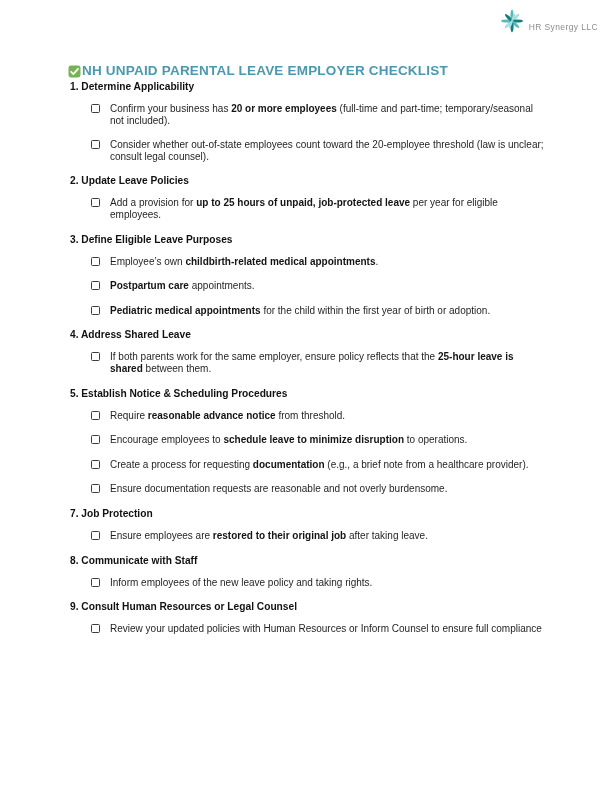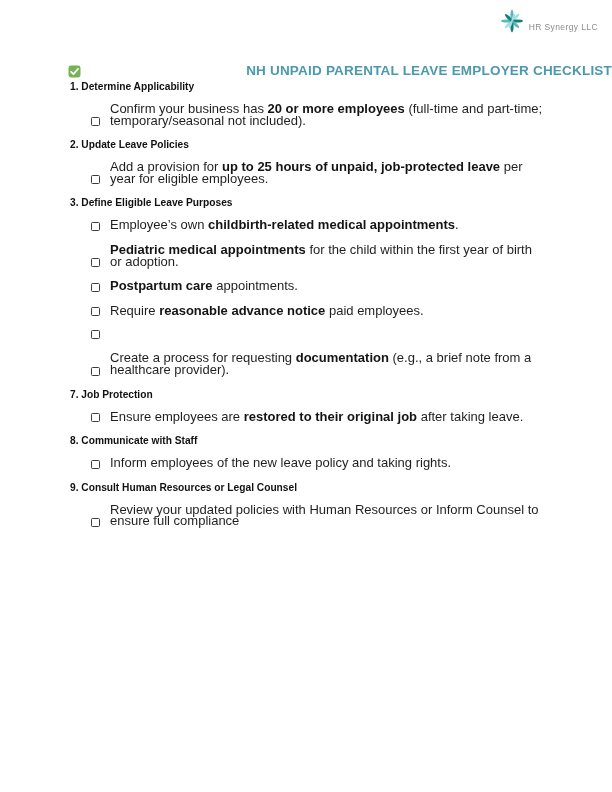--- a/index.html
+++ b/index.html
@@ -23,32 +23,32 @@
   .logo{display:flex;align-items:center;gap:4px;}
   .logo-icon{width:26px;height:26px;display:inline-block;margin-top:-2px;}
   .company-name{
     font-size:8.5px;color:var(--company-gray);letter-spacing:0.4px;
     position:relative;top:5px;text-align:right;
   }
   .title{
     margin:21px 0 0 68px;
     font-size:13.5px;font-weight:700;color:var(--accent);
     letter-spacing:0.2px;line-height:16px;
-    display:flex;align-items:center;gap:1px;justify-content:space-between;
+    display:flex;align-items:center;gap:1px;
   }
   .check-emoji{width:13px;height:13px;display:inline-block;flex:0 0 auto;}
   .content{margin:0 66px 0 70px;}
   .section-heading{
     font-size:10.2px;font-weight:700;color:var(--heading-ink);
     margin:13px 0 11px 0;line-height:11px;
   }
   .content > .section:first-child .section-heading{margin-top:2px;}
   .item{
-    display:flex;align-items:flex-end;
-    margin:0 0 13px 21px;line-height:11.6px;font-size:13px;
+    display:flex;align-items:flex-start;
+    margin:0 0 13px 21px;line-height:11.6px;font-size:10px;
   }
   .checkbox{
     width:9px;height:9px;flex:0 0 auto;box-sizing:border-box;
     border:1.2px solid var(--box-border);border-radius:1.5px;
     margin:1px 10px 0 0;background:#ffffff;cursor:pointer;
   }
   .item-text{max-width:440px;}
   .item-text b{font-weight:700;color:#141414;}
 </style>
 </head>
@@ -88,56 +88,73 @@
     <span>NH UNPAID PARENTAL LEAVE EMPLOYER CHECKLIST</span>
   </div>
 
   <main class="content" id="sections">
       <section class="section">
         <div class="section-heading">1. Determine Applicability</div>
         <div class="item">
           <span class="checkbox"></span>
           <span class="item-text"><span>Confirm your business has </span><b>20 or more employees</b><span> (full-time and part-time; temporary/seasonal not included).</span></span>
         </div>
+        <div class="item">
+          <span class="checkbox"></span>
+          <span class="item-text"><span>Consider whether out-of-state employees count toward the 20-employee threshold (law is unclear; consult legal counsel).</span></span>
+        </div>
       </section>
       <section class="section">
         <div class="section-heading">2. Update Leave Policies</div>
         <div class="item">
           <span class="checkbox"></span>
           <span class="item-text"><span>Add a provision for </span><b>up to 25 hours of unpaid, job-protected leave</b><span> per year for eligible employees.</span></span>
         </div>
       </section>
       <section class="section">
         <div class="section-heading">3. Define Eligible Leave Purposes</div>
         <div class="item">
           <span class="checkbox"></span>
           <span class="item-text"><span>Employee’s own </span><b>childbirth-related medical appointments</b><span>.</span></span>
         </div>
         <div class="item">
           <span class="checkbox"></span>
-          <span class="item-text"><b>Pediatric medical appointments</b><span> for the child within the first year of birth or adoption.</span></span>
+          <span class="item-text"><b>Postpartum care</b><span> appointments.</span></span>
         </div>
         <div class="item">
           <span class="checkbox"></span>
-          <span class="item-text"><b>Postpartum care</b><span> appointments.</span></span>
+          <span class="item-text"><b>Pediatric medical appointments</b><span> for the child within the first year of birth or adoption.</span></span>
         </div>
       </section>
       <section class="section">
+        <div class="section-heading">4. Address Shared Leave</div>
         <div class="item">
           <span class="checkbox"></span>
-          <span class="item-text"><span>Require </span><b>reasonable advance notice</b><span> paid employees.</span></span>
+          <span class="item-text"><span>If both parents work for the same employer, ensure policy reflects that the </span><b>25-hour leave is shared</b><span> between them.</span></span>
+        </div>
+      </section>
+      <section class="section">
+        <div class="section-heading">5. Establish Notice &amp; Scheduling Procedures</div>
+        <div class="item">
+          <span class="checkbox"></span>
+          <span class="item-text"><span>Require </span><b>reasonable advance notice</b><span> from threshold.</span></span>
         </div>
         <div class="item">
           <span class="checkbox"></span>
+          <span class="item-text"><span>Encourage employees to </span><b>schedule leave to minimize disruption</b><span> to operations.</span></span>
         </div>
       </section>
       <section class="section">
         <div class="item">
           <span class="checkbox"></span>
           <span class="item-text"><span>Create a process for requesting </span><b>documentation</b><span> (e.g., a brief note from a healthcare provider).</span></span>
+        </div>
+        <div class="item">
+          <span class="checkbox"></span>
+          <span class="item-text"><span>Ensure documentation requests are reasonable and not overly burdensome.</span></span>
         </div>
       </section>
       <section class="section">
         <div class="section-heading">7. Job Protection</div>
         <div class="item">
           <span class="checkbox"></span>
           <span class="item-text"><span>Ensure employees are </span><b>restored to their original job</b><span> after taking leave.</span></span>
         </div>
       </section>
       <section class="section">

